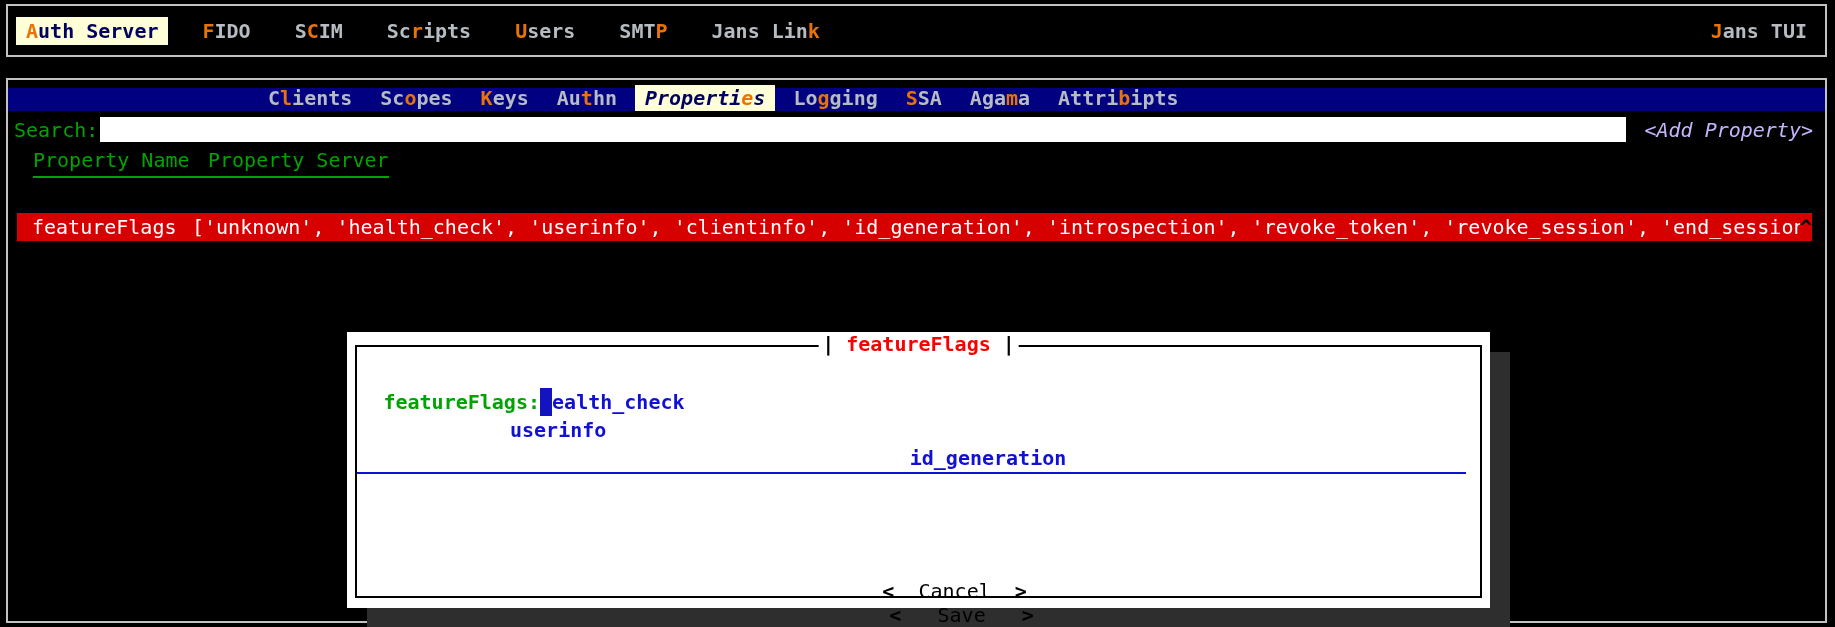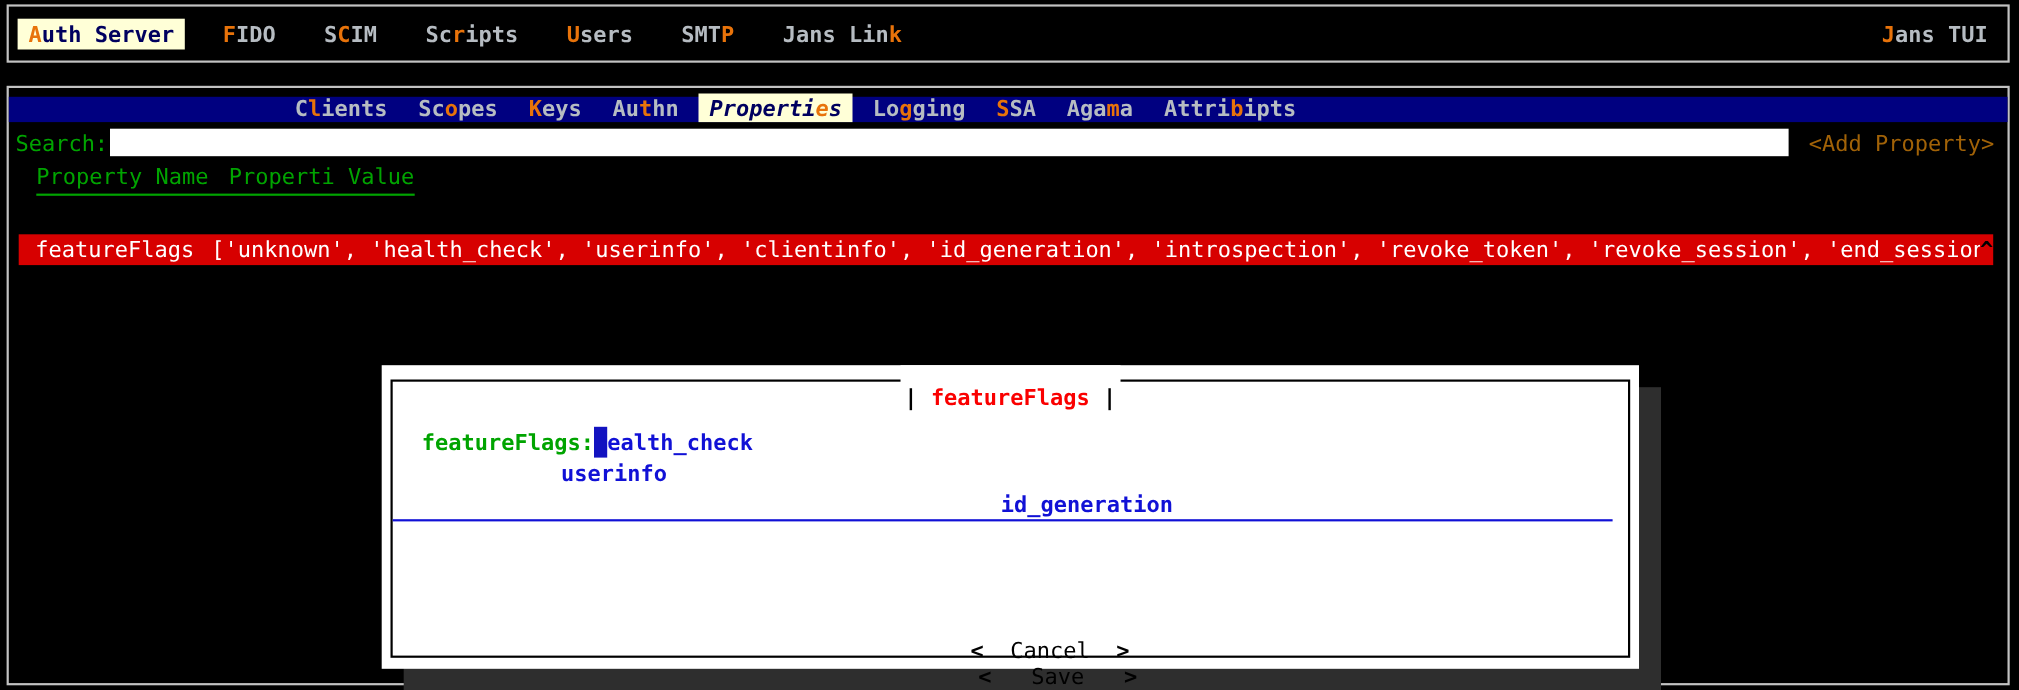--- a/index.html
+++ b/index.html
@@ -22,41 +22,41 @@
   .tab { font-weight:bold; color:#b6bcc2; padding:1px 10px; white-space:pre; cursor:default; }
   .tab .hot { color:#e8730a; }
   .tab.selected { background:#ffffd7; color:#00005f;font-style:italic; }
   .tab.selected .hot { color:#e8730a; }
 
   #search-row { position:absolute; left:0; top:36px; width:100%; height:27px;
     display:flex; align-items:center; }
   #search-label { color:#00a400; padding-left:6px; white-space:pre; }
   #search-input { flex:1; height:25px; margin-left:2px; background:#fff; border:none;
     outline:none; font:inherit; padding:0 6px; color:#000; }
-  #add-property { color:#a16207; white-space:pre; padding:0 12px 0 18px; cursor:default; }
+  #add-property { color:#c4b5fd; white-space:pre; padding:0 12px 0 18px; cursor:default;font-style:italic; }
 
   #col-headers { position:absolute; left:25px; top:68px; border-bottom:2px solid #00a400;
     padding-bottom:4px; display:flex; }
   #col-headers .hdr { color:#00a400; white-space:pre; }
   #col-headers .hdr.name { width:175px; }
 
   #row-selected { position:absolute; left:9px; top:133px; width:1795px; height:28px;
     background:#d70000; color:#fff; display:flex; align-items:center; }
   #row-name { width:175px; padding-left:15px; white-space:pre; flex:none; }
   #row-value { flex:1; white-space:pre; overflow:hidden; }
   #row-overflow { flex:none; color:#000; font-weight:bold; white-space:pre; }
 
   #dialog-shadow { position:absolute; left:367px; top:352px; width:1143px; height:276px;
     background:#2e2e2e; }
   #dialog { position:absolute; left:347px; top:332px; width:1143px; height:276px;
     background:#fff; }
   #dialog-inner { position:absolute; left:8px; top:13px; right:8px; bottom:10px;
     border:2px solid #000; }
   #dialog-title { position:absolute; top:-15px; left:50%; transform:translateX(-50%);
-    background:#fff; padding:17px 4px; white-space:pre; font-weight:bold; color:#000; }
+    background:#fff; padding:0 4px; white-space:pre; font-weight:bold; color:#000; }
   #dialog-title .ttl { color:#fa0000; }
 
   #dialog-content { padding-top:41px; line-height:28px; font-weight:bold; }
   .drow { display:flex; }
   .dlabel { width:183px; flex:none; text-align:right; color:#00a400; white-space:pre; }
   .dval { color:#1111d6; white-space:pre; }
   .cursor { background:#1313c0; color:#1313c0; }
   .drow.indent { padding-left:153px; }
   .drow.underlined { margin-right:14px; border-bottom:2px solid #1111d6;justify-content:center; }
 
@@ -95,21 +95,21 @@
   </div>
 
   <div id="search-row">
     <span id="search-label">Search:</span>
     <input id="search-input" type="text" value="" style="">
     <span id="add-property">&lt;Add Property&gt;</span>
   </div>
 
   <div id="col-headers">
     <span class="hdr name">Property Name</span>
-    <span class="hdr">Properti Value</span>
+    <span class="hdr">Property Server</span>
   </div>
 
   <div id="row-selected">
     <span id="row-name">featureFlags</span>
     <span id="row-value">['unknown', 'health_check', 'userinfo', 'clientinfo', 'id_generation', 'introspection', 'revoke_token', 'revoke_session', 'end_session', 'status_s</span>
     <span id="row-overflow">^</span>
   </div>
 </div>
 
 <div id="dialog-shadow"></div>

